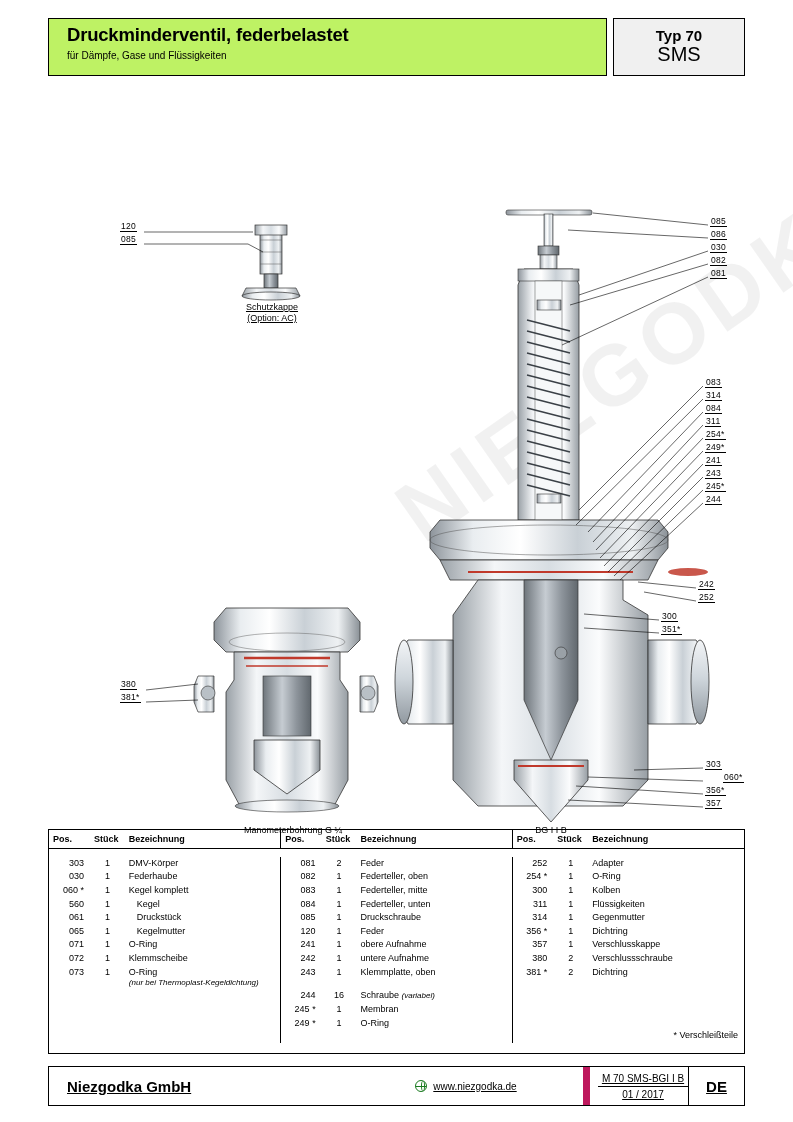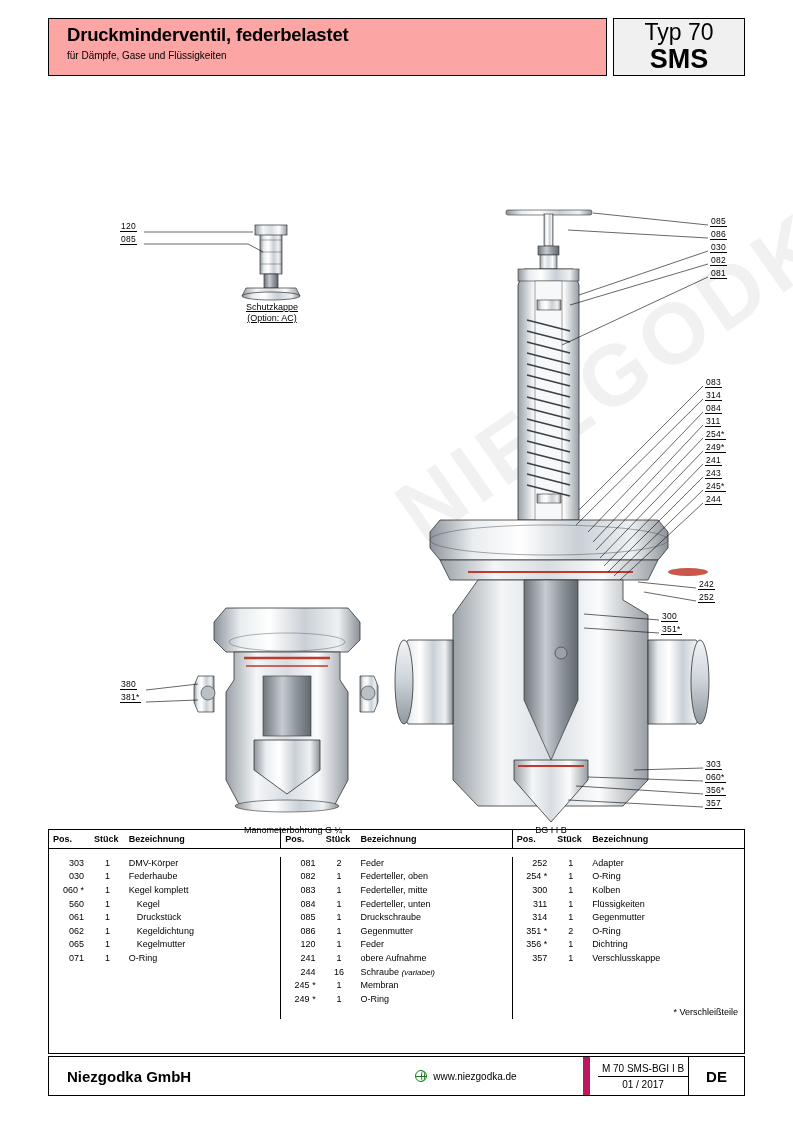--- a/index.html
+++ b/index.html
@@ -23,21 +23,21 @@
   
   .header {
     display: flex;
     align-items: stretch;
     height: 58px;
     gap: 6px;
   }
   .header-left {
     flex: 1;
     border: 1px solid #000;
-    background: #fca5a5;
+    background: #bef264;
     padding: 6px 0 0 18px;
     position: relative;
   }
   .header-left .title {
     font-size: 18.5px;
     font-weight: bold;
     letter-spacing: -0.2px;
     line-height: 1.1;
   }
   .header-left .subtitle {
@@ -48,24 +48,24 @@
     width: 132px;
     border: 1px solid #000;
     background: #f0f0f0;
     display: flex;
     flex-direction: column;
     align-items: center;
     justify-content: center;
     line-height: 1.08;
   }
   .header-right .typ {
-    font-size: 23px; font-weight: normal;
+    font-size: 15px; font-weight: bold;
   }
   .header-right .sms {
-    font-size: 27px; font-weight: bold;
+    font-size: 20px; font-weight: normal;
   }
 
   
   .drawing {
     position: relative;
     height: 745px;
     margin-top: 4px;
   }
   .watermark {
     position: absolute;
@@ -132,24 +132,25 @@
   .c-st   { width: 34px; text-align: center; }
   .c-bez  { width: 152px; }
   .vline { border-left: 1px solid #000; }
   .hdr-pos { text-align: left !important; margin-left: 29px; }
   .sub-item { padding-left: 12px !important; }
   .ital { font-style: italic; font-size: 8px; }
 
   
   .footer {
     border: 1px solid #000;
-    margin-top: 2px;
+    margin-top: 12px;
     height: 40px;
     display: flex;
     align-items: stretch;
+    text-decoration: underline;
   }
   .footer .company {
     flex: 0 0 300px;
     display: flex; align-items: center;
     padding-left: 18px;
     font-size: 15px; font-weight: bold;
   }
   .footer .web {
     flex: 1;
     display: flex; align-items: center; justify-content: center;
@@ -389,21 +390,21 @@
     <div class="callout" style="left:657px; top:389px;">243</div>
     <div class="callout" style="left:657px; top:402px;">245*</div>
     <div class="callout" style="left:657px; top:415px;">244</div>
 
     <div class="callout" style="left:650px; top:500px;">242</div>
     <div class="callout" style="left:650px; top:513px;">252</div>
     <div class="callout" style="left:613px; top:532px;">300</div>
     <div class="callout" style="left:613px; top:545px;">351*</div>
 
     <div class="callout" style="left:657px; top:680px;">303</div>
-    <div class="callout" style="left:657px; top:693px;">060*</div>
+    <div class="callout" style="left:675px; top:693px;">060*</div>
     <div class="callout" style="left:657px; top:706px;">356*</div>
     <div class="callout" style="left:657px; top:719px;">357</div>
 
     <div class="caption" style="left:168px; top:222px; width:112px;text-decoration:underline;">
       <div>Schutzkappe</div>
       <div>(Option: AC)</div>
     </div>
     <div class="caption" style="left:160px; top:745px; width:170px;">
       <div>Manometerbohrung G ¼</div>
     </div>
@@ -480,51 +481,65 @@
           <td class="c-st">1</td>
           <td class="c-bez sub-item">Druckstück</td>
           <td class="c-pos vline">085</td>
           <td class="c-st">1</td>
           <td class="c-bez">Druckschraube</td>
           <td class="c-pos vline">314</td>
           <td class="c-st">1</td>
           <td class="c-bez">Gegenmutter</td>
         </tr>
         <tr>
-          <td class="c-pos">062</td>
-          <td class="c-st">1</td>
-          <td class="c-bez sub-item">Kegeldichtung</td>
-          <td class="c-pos vline">086</td>
-          <td class="c-st">1</td>
-          <td class="c-bez">Gegenmutter</td>
-          <td class="c-pos vline">351 *</td>
-          <td class="c-st">2</td>
-          <td class="c-bez">O-Ring</td>
-        </tr>
-        <tr>
           <td class="c-pos">065</td>
           <td class="c-st">1</td>
           <td class="c-bez sub-item">Kegelmutter</td>
           <td class="c-pos vline">120</td>
           <td class="c-st">1</td>
           <td class="c-bez">Feder</td>
           <td class="c-pos vline">356 *</td>
           <td class="c-st">1</td>
           <td class="c-bez">Dichtring</td>
         </tr>
         <tr>
           <td class="c-pos">071</td>
           <td class="c-st">1</td>
           <td class="c-bez">O-Ring</td>
           <td class="c-pos vline">241</td>
           <td class="c-st">1</td>
           <td class="c-bez">obere Aufnahme</td>
           <td class="c-pos vline">357</td>
           <td class="c-st">1</td>
           <td class="c-bez">Verschlusskappe</td>
+        </tr>
+        <tr>
+          <td class="c-pos">072</td>
+          <td class="c-st">1</td>
+          <td class="c-bez">Klemmscheibe</td>
+          <td class="c-pos vline">242</td>
+          <td class="c-st">1</td>
+          <td class="c-bez">untere Aufnahme</td>
+          <td class="c-pos vline">380</td>
+          <td class="c-st">2</td>
+          <td class="c-bez">Verschlussschraube</td>
+        </tr>
+        <tr>
+          <td class="c-pos">073</td>
+          <td class="c-st">1</td>
+          <td class="c-bez">
+            <span>O-Ring</span>
+            <div class="ital">(nur bei Thermoplast-Kegeldichtung)</div>
+          </td>
+          <td class="c-pos vline">243</td>
+          <td class="c-st">1</td>
+          <td class="c-bez">Klemmplatte, oben</td>
+          <td class="c-pos vline">381 *</td>
+          <td class="c-st">2</td>
+          <td class="c-bez">Dichtring</td>
         </tr>
         <tr>
           <td class="c-pos"></td>
           <td class="c-st"></td>
           <td class="c-bez"></td>
           <td class="c-pos vline">244</td>
           <td class="c-st">16</td>
           <td class="c-bez">
             <span>Schraube</span>
             <span class="ital">(variabel)</span>

